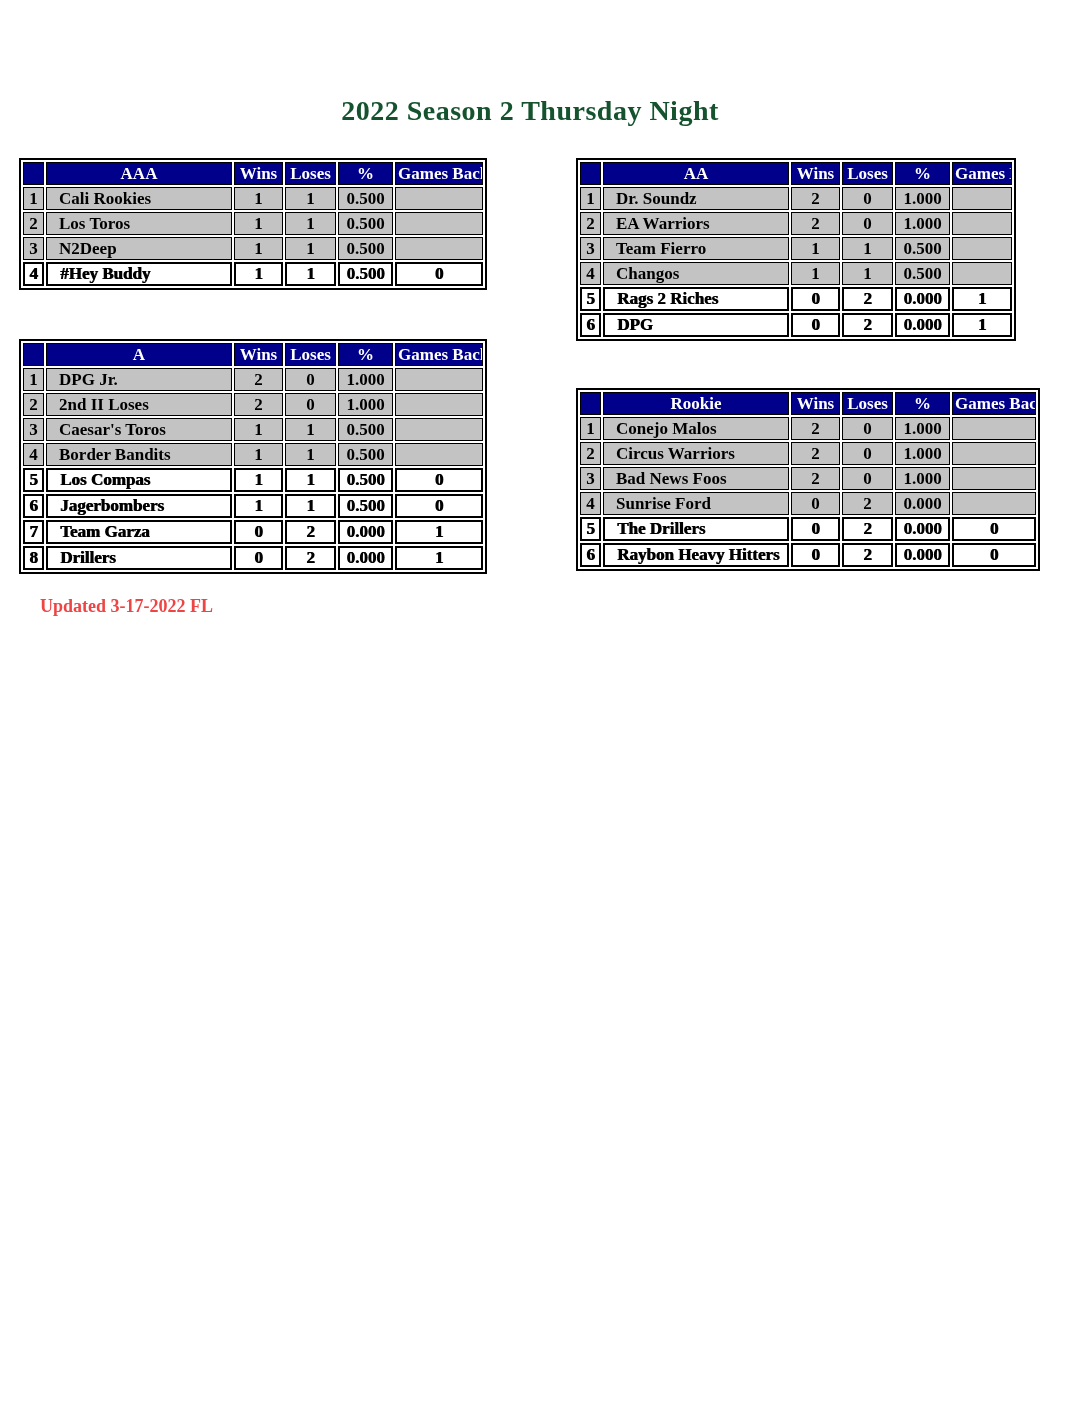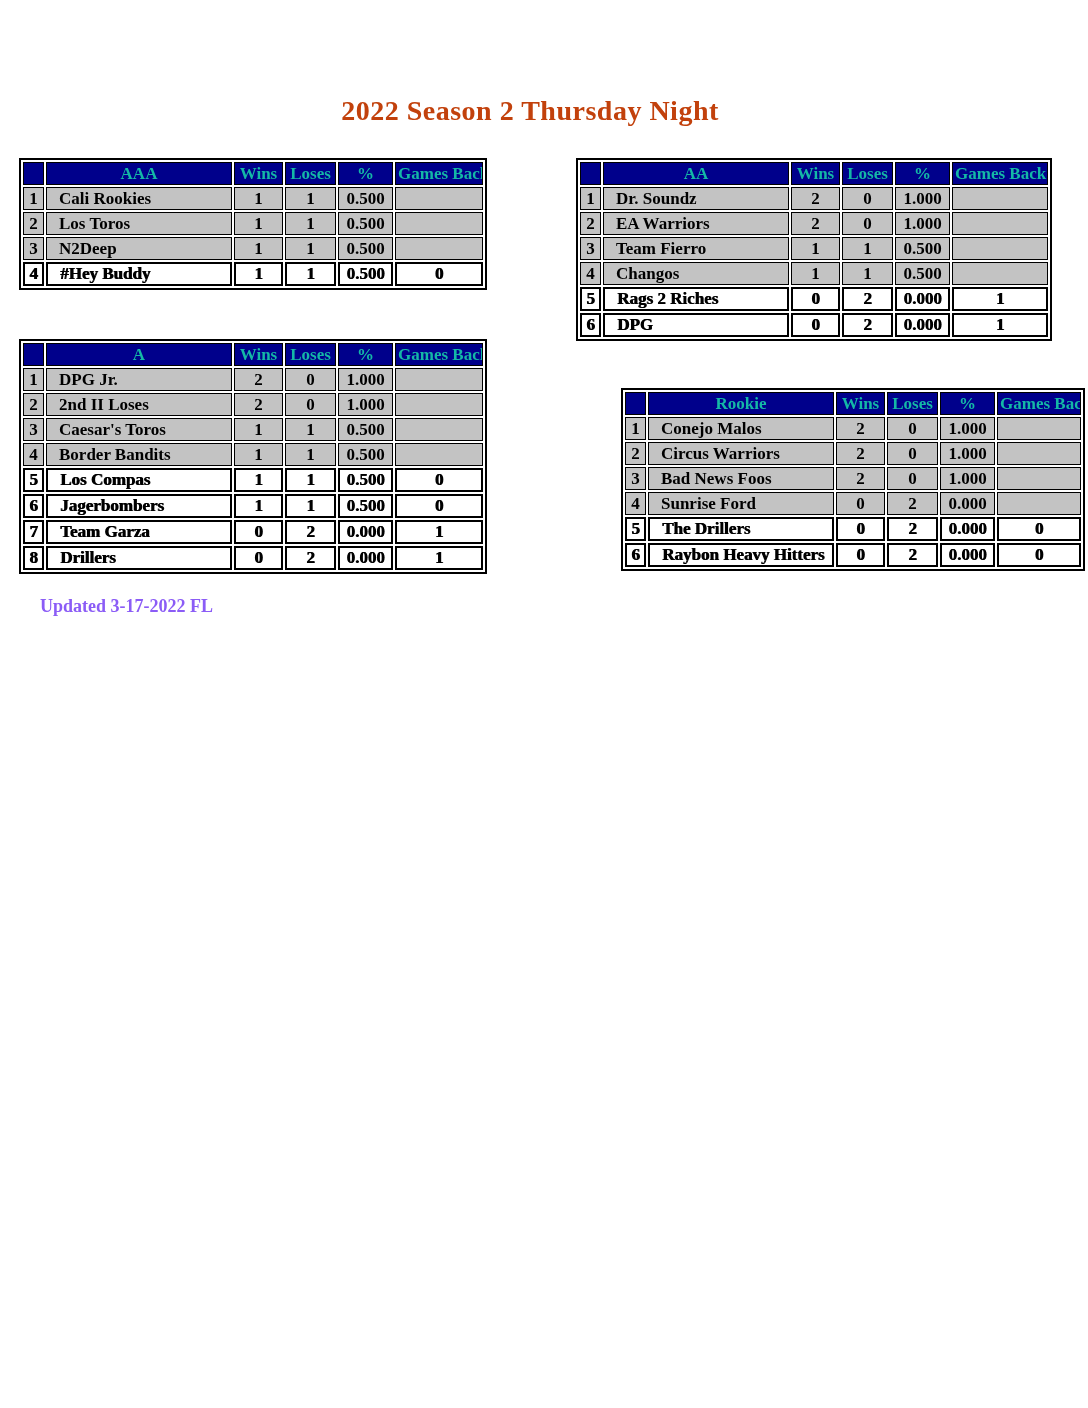--- a/index.html
+++ b/index.html
@@ -16,35 +16,35 @@
     overflow: hidden;
   }
   .title {
     position: absolute;
     top: 95px;
     left: 0;
     width: 1060px;
     text-align: center;
     font-size: 28px;
     font-weight: bold;
-    color: #c2410c;
+    color: #14532d;
     letter-spacing: 0.5px;
   }
   table.standings {
     position: absolute;
     border-collapse: separate;
     border-spacing: 2px;
     table-layout: fixed;
     background: #ffffff;
     border: 2px solid #000000;
   }
   #t-aaa    { left: 19px;  top: 158px; width: 468px; }
-  #t-aa     { left: 576px; top: 158px; width: 476px; }
+  #t-aa     { left: 576px; top: 158px; width: 440px; }
   #t-a      { left: 19px;  top: 339px; width: 468px; }
-  #t-rookie { left: 576px; top: 388px; width: 464px; margin-left: 45px; }
+  #t-rookie { left: 576px; top: 388px; width: 464px; }
 
   col.w-rank { width: 21px;  }
   col.w-team { width: 186px; }
   col.w-win  { width: 49px;  }
   col.w-lose { width: 51px;  }
   col.w-pct  { width: 55px;  }
   col.w-gb   { width: auto;  }
 
   table.standings th,
   table.standings td {
@@ -52,21 +52,21 @@
     height: 21px;
     padding: 0 2px;
     font-size: 17px;
     font-weight: bold;
     white-space: nowrap;
     overflow: hidden;
     vertical-align: middle;
   }
   table.standings thead th {
     background: #00008B;
-    color: #14b8a6;
+    color: #ffffff;
     text-align: center;
   }
   table.standings td {
     background: #C3C3C3;
     color: #000000;
     text-align: center;
   }
   table.standings td.c-team {
     text-align: left;
     padding-left: 12px;
@@ -76,21 +76,21 @@
     border-width: 2px;
     height: 19px;
     text-shadow: 0.7px 0 0 #000000;
   }
   .footer {
     position: absolute;
     top: 596px;
     left: 40px;
     font-size: 18px;
     font-weight: bold;
-    color: #8b5cf6;
+    color: #ef4444;
   }
 </style>
 </head>
 <body>
 
 <div class="sheet">
 
   <div class="title">2022 Season 2 Thursday Night</div>
 
   <table class="standings" id="t-aaa">

